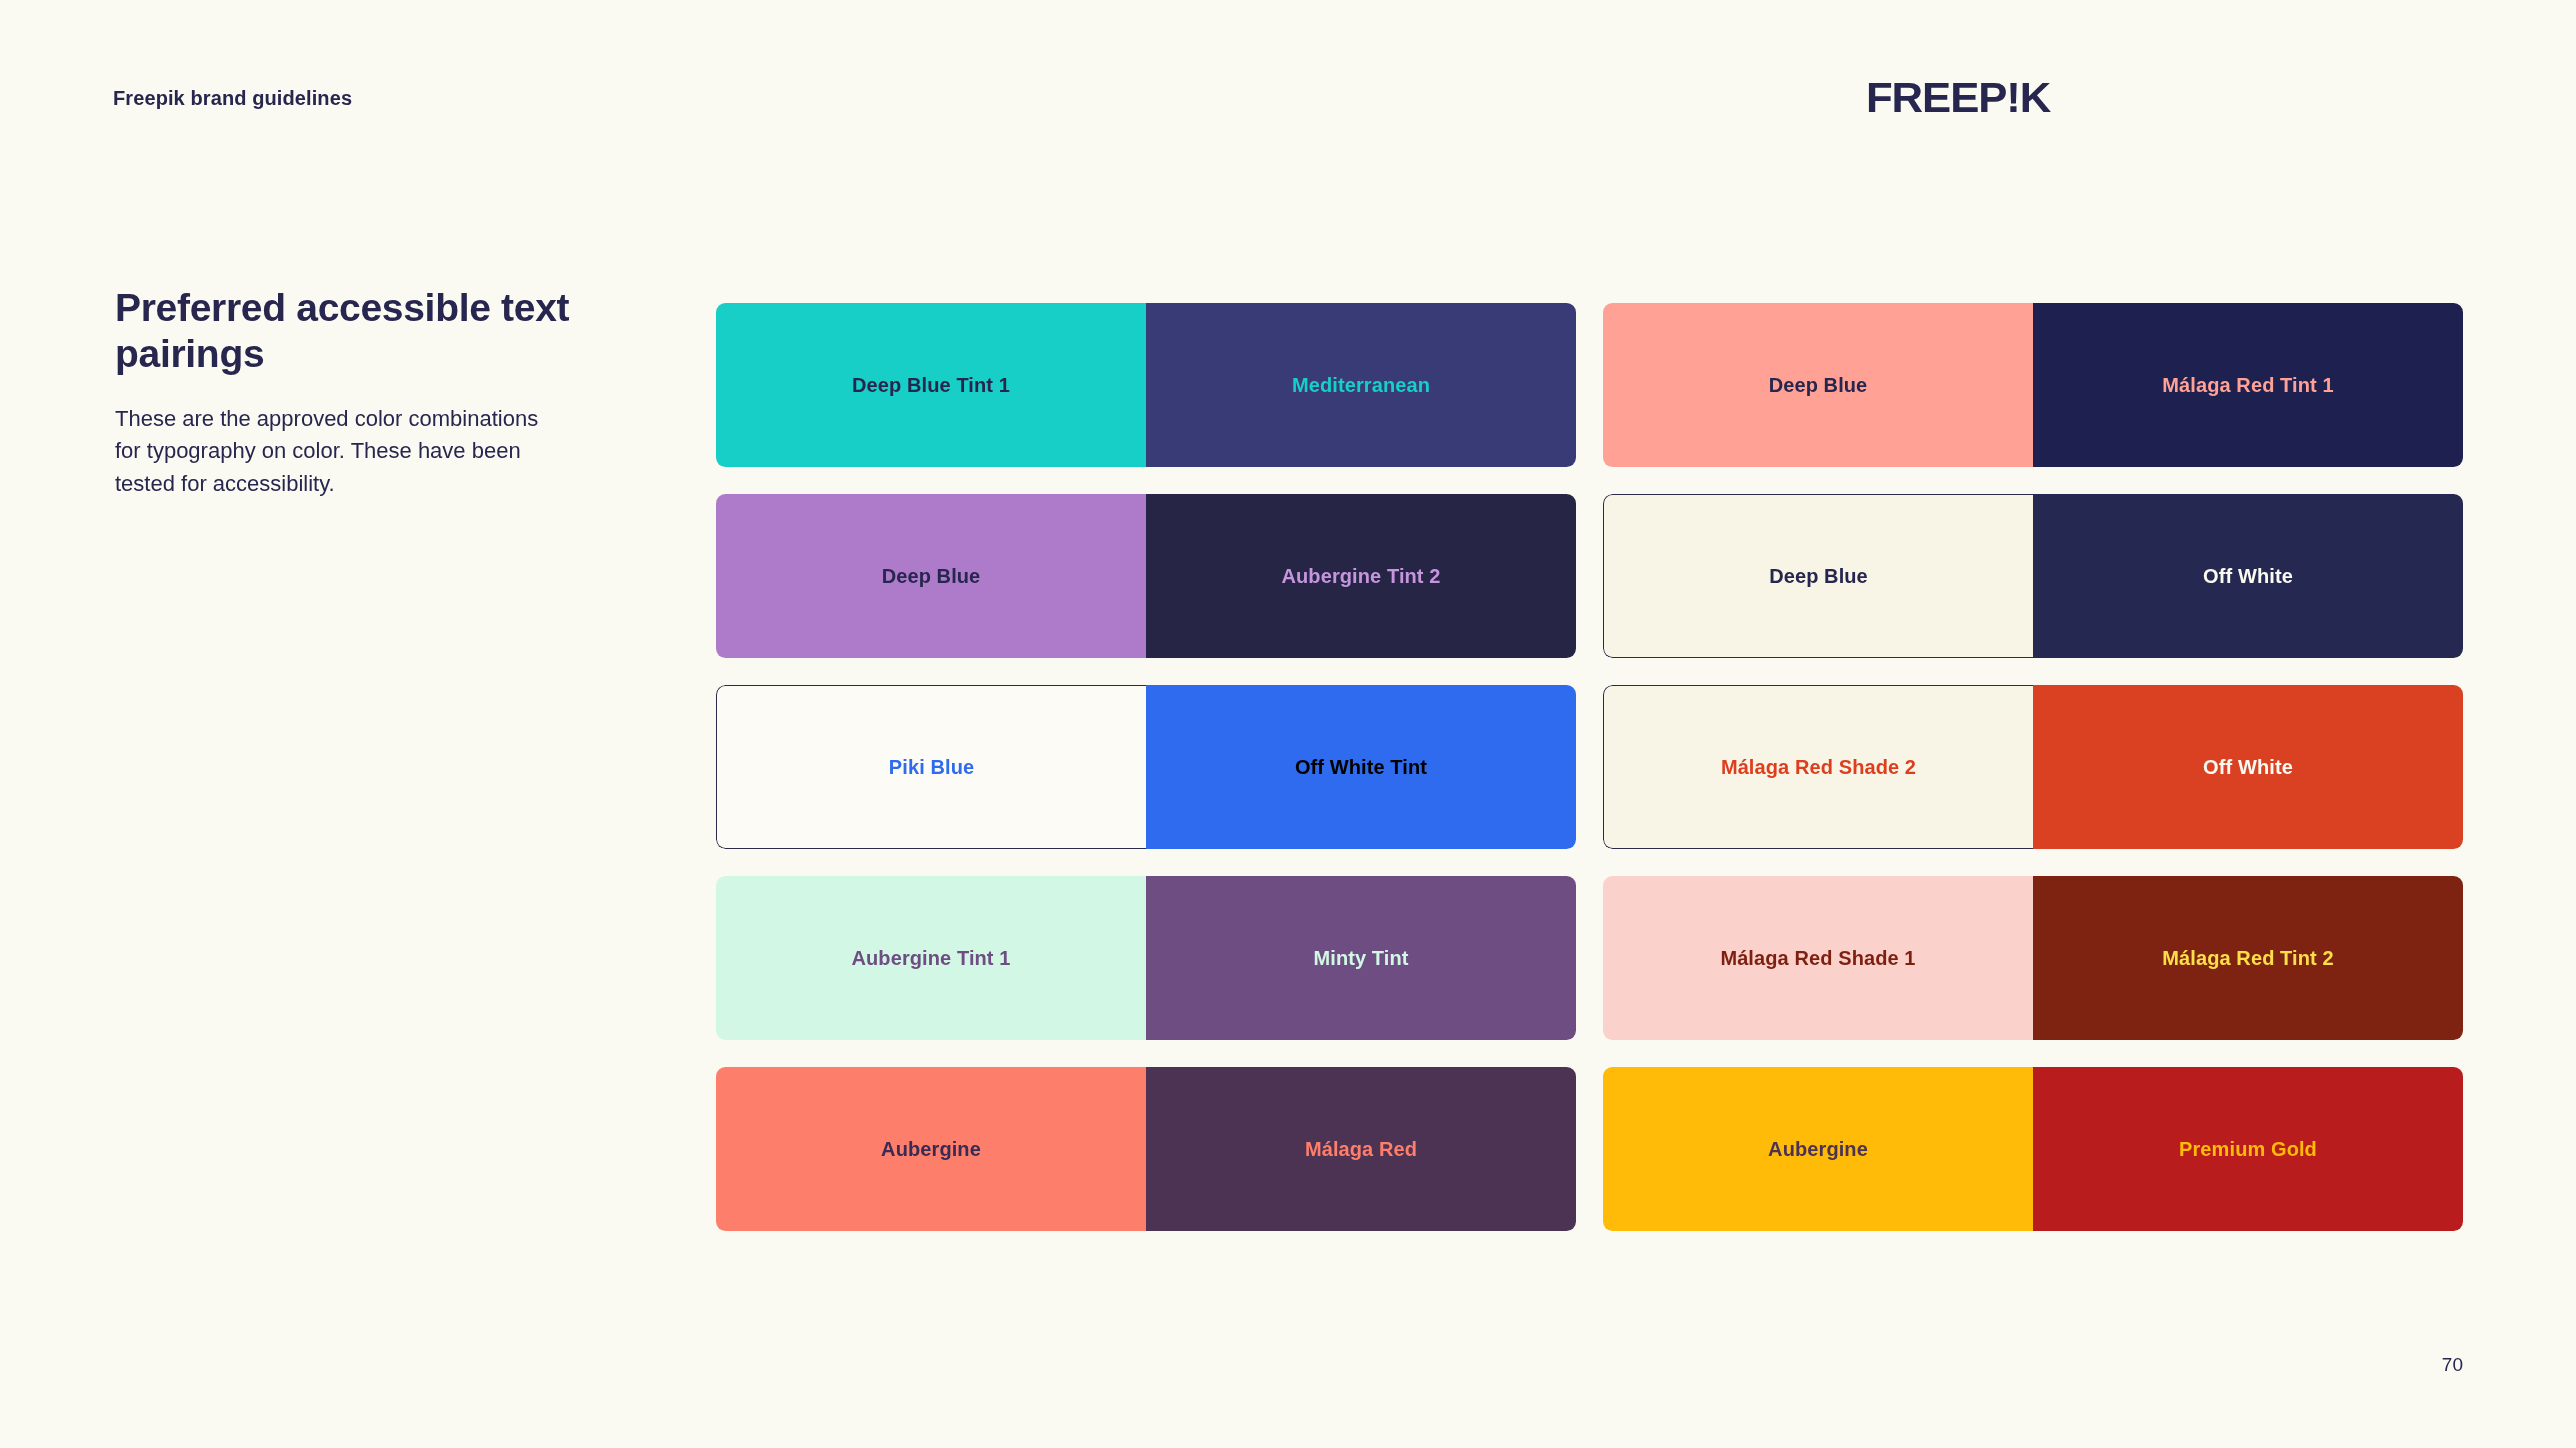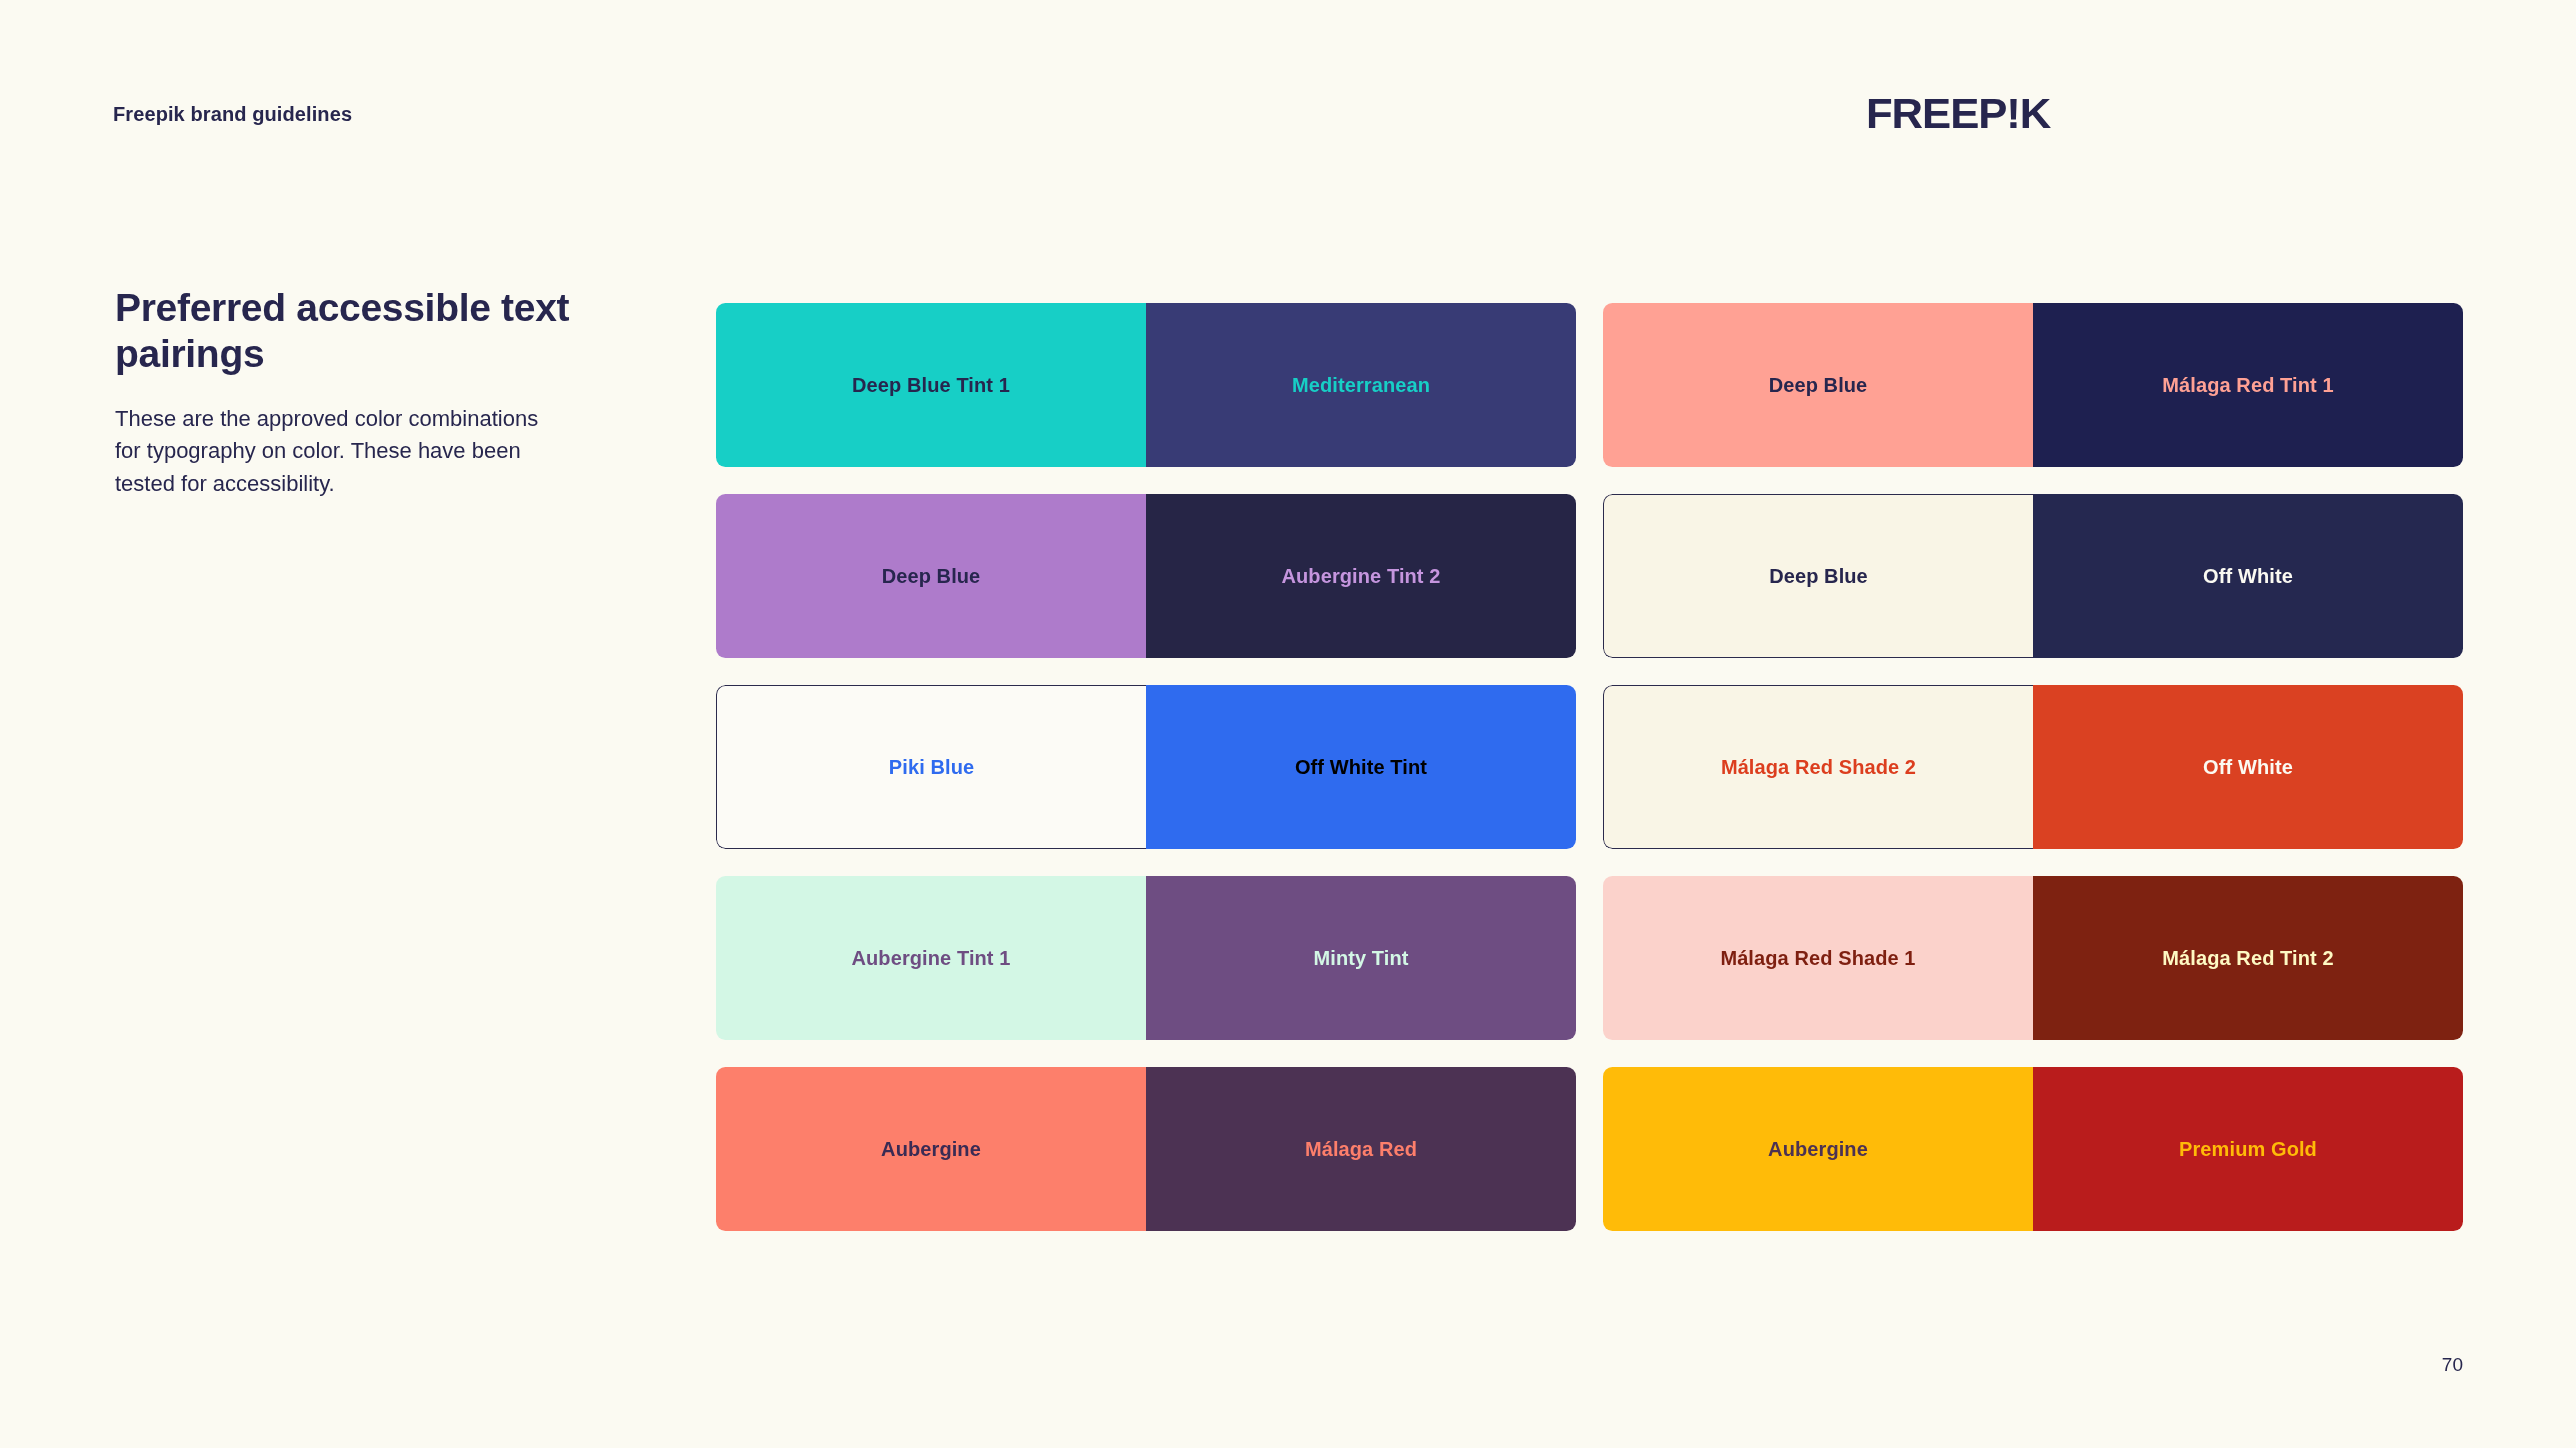--- a/index.html
+++ b/index.html
@@ -11,21 +11,21 @@
     height: 1448px;
     background: #FBFAF2;
     font-family: "Liberation Sans", sans-serif;
     overflow: hidden;
     position: relative;
   }
 
   
   .doc-header {
     position: absolute;
-    top: 16px; left: 0;
+    top: 0; left: 0;
     width: 2163px;
     height: 174px;
   }
   .brand-kicker {
     position: absolute;
     left: 113px;
     top: 87px;
     font-size: 20px;
     font-weight: 700;
     color: #27264E;
@@ -182,21 +182,21 @@
         <span>Aubergine Tint 1</span>
       </div>
       <div class="pair-half" style="background: rgb(110, 77, 130); color: rgb(211, 247, 229);">
         <span>Minty Tint</span>
       </div>
     </div>
     <div class="pair-card">
       <div class="pair-half" style="background: rgb(251, 210, 203); color: rgb(126, 31, 16);">
         <span>Málaga Red Shade 1</span>
       </div>
-      <div class="pair-half" style="background: rgb(126, 34, 17); color: #fef9c3;">
+      <div class="pair-half" style="background: rgb(126, 34, 17); color: #fde047;">
         <span>Málaga Red Tint 2</span>
       </div>
     </div>
     <div class="pair-card">
       <div class="pair-half" style="background: rgb(253, 127, 107); color: rgb(58, 43, 84);">
         <span>Aubergine</span>
       </div>
       <div class="pair-half" style="background: rgb(76, 50, 83); color: rgb(253, 127, 107);">
         <span>Málaga Red</span>
       </div>

